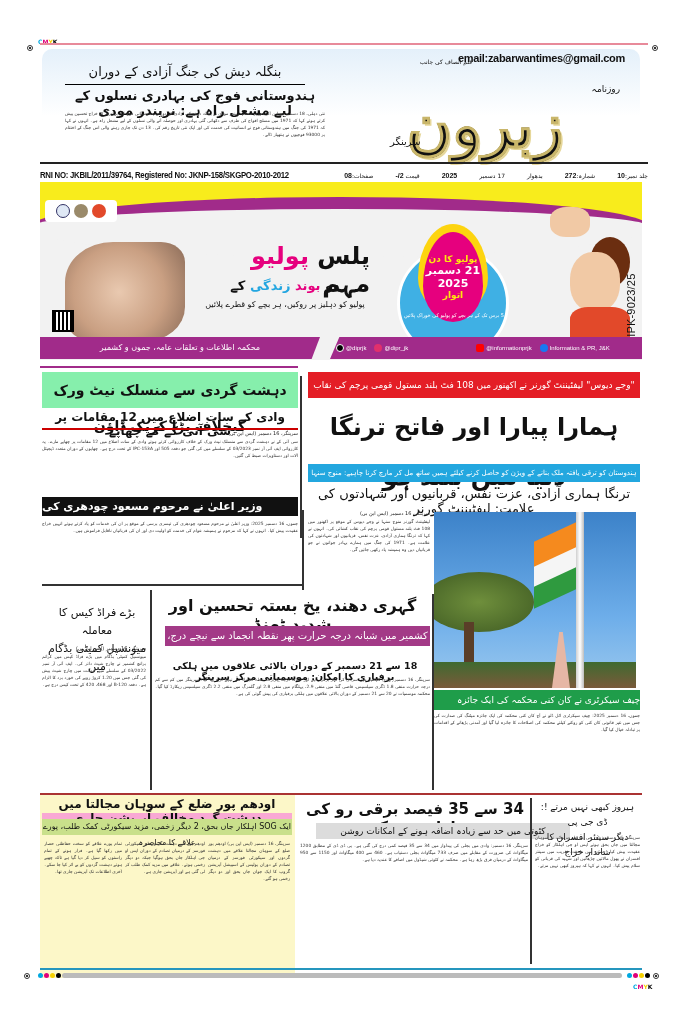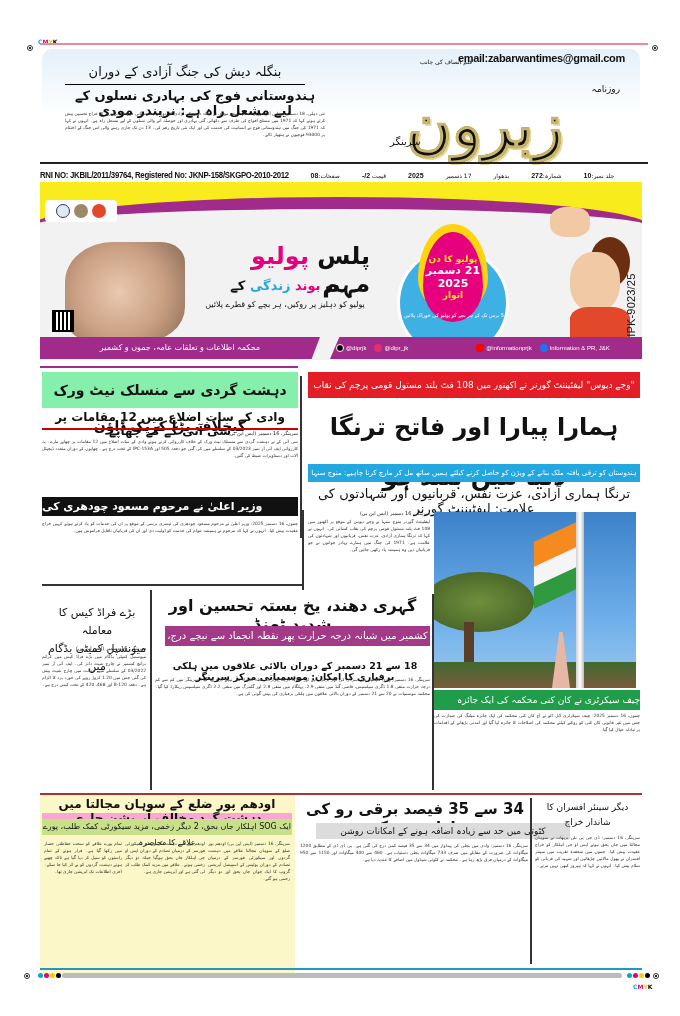--- a/index.html
+++ b/index.html
@@ -14,21 +14,21 @@
   .email { right: 55px; top: 52px; font-family: "Liberation Sans", sans-serif; font-size: 11px; font-weight: bold; letter-spacing: -0.3px; }
   .motto { left: 420px; top: 58px; font-size: 6px; }
   .rozname { right: 60px; top: 84px; font-size: 9px; }
   .logo { left: 335px; top: 80px; width: 300px; height: 92px; font-family: "DejaVu Serif", serif; font-size: 62px; font-weight: bold; color: #111; -webkit-text-stroke: 1px #c9b66a; text-shadow: 0 0 0 #000, 2px 2px 0 #e6d79a; text-align: center; line-height: 92px; direction: rtl; }
   .logo-small { left: 390px; top: 92px; font-size: 10px; margin-top: 44px; }
   .lead-kicker { left: 65px; top: 64px; width: 240px; text-align: center; font-size: 13px; }
   .lead-rule { left: 65px; top: 84px; width: 240px; height: 1px; background: #000; }
   .lead-head { left: 65px; top: 88px; width: 260px; text-align: center; font-size: 13px; font-weight: bold; }
   .lead-body { left: 65px; top: 110px; width: 260px; font-size: 4.5px; line-height: 7.2px; color: #333; }
   .headline-rule { left: 40px; top: 162px; width: 608px; height: 1.5px; background: #222; }
-  .infobar { left: 40px; top: 168px; width: 608px; height: 14px; display: flex; align-items: center; justify-content: flex-start; font-size: 7px; }
+  .infobar { left: 40px; top: 168px; width: 608px; height: 14px; display: flex; align-items: center; justify-content: space-between; font-size: 7px; }
   .infobar .rni { font-family: "Liberation Sans", sans-serif; font-weight: bold; font-size: 8.5px; letter-spacing: -0.3px; transform: scaleX(0.92); transform-origin: left; }
   .infobar .meta { display: flex; gap: 22px; direction: rtl; font-size: 6px; }
   .infobar .meta b { font-family: "Liberation Sans", sans-serif; font-size: 7px; }
 
   
   .ad { left: 40px; top: 182px; width: 602px; height: 178px; background: #f2f2f2; overflow: hidden; }
   .ad-yellow { left: 0; top: 0; width: 602px; height: 40px; background: #f8ec1c; }
   .ad-wave { left: -10px; top: 15px; width: 620px; height: 60px; border-radius: 50%; border-top: 12px solid #a12b8a; background: #f2f2f2; }
   .ad-logos { left: 5px; top: 18px; width: 72px; height: 22px; background: #fff; border-radius: 4px; display: flex; gap: 4px; align-items: center; justify-content: center; }
   .ad-logos span { width: 14px; height: 14px; border-radius: 50%; }
@@ -239,20 +239,21 @@
 <div class="abs body-text" style="left:208px;top:840px;width:82px;height:124px;overflow:hidden;">سرینگر، 16 دسمبر (ایس این بی) اودھم پور ضلع کے سوہان مجالتا علاقے میں دہشت گردوں اور سیکورٹی فورسز کے درمیان تصادم کے دوران پولیس کے اسپیشل آپریشن گروپ کا ایک جوان جاں بحق اور دو دیگر زخمی ہو گئے۔</div>
 <div class="abs body-text" style="left:125px;top:840px;width:80px;height:124px;overflow:hidden;">اودھم پور میں دہشت گردوں اور سیکورٹی فورسز کے درمیان تصادم کے دوران ایس او جی اہلکار جاں بحق ہوگیا جبکہ دو دیگر زخمی ہوئے۔ علاقے میں مزید کمک طلب کر لی گئی ہے اور آپریشن جاری ہے۔</div>
 <div class="abs body-text" style="left:44px;top:840px;width:78px;height:124px;overflow:hidden;">تمام پورے علاقے کو سخت حفاظتی حصار میں رکھا گیا ہے۔ فرار ہونے کے تمام راستوں کو سیل کر دیا گیا ہے تاکہ چھپے ہوئے دہشت گردوں کو بے اثر کیا جا سکے۔ آخری اطلاعات تک آپریشن جاری تھا۔</div>
 
 <div class="abs pw-head rtl" style="text-align:center">34 سے 35 فیصد برقی رو کی پیداوار میں کمی</div>
 <div class="abs gray-strip rtl" style="text-align:center">کٹوتی میں حد سے زیادہ اضافہ ہونے کے امکانات روشن</div>
 <div class="abs body-text" style="left:300px;top:842px;width:228px;height:122px;overflow:hidden;">سرینگر، 16 دسمبر: وادی میں بجلی کی پیداوار میں 34 سے 35 فیصد کمی درج کی گئی ہے۔ پی ڈی ڈی کے مطابق 1200 میگاواٹ کی ضرورت کے مقابلے میں صرف 733 میگاواٹ بجلی دستیاب ہے۔ 460 سے 400 میگاواٹ اور 1150 سے 950 میگاواٹ کے درمیان فرق بڑھ رہا ہے۔ محکمہ نے کٹوتی شیڈول میں اضافے کا عندیہ دیا ہے۔</div>
 <div class="abs vline" style="left:530px;top:798px;height:166px;"></div>
 
 <div class="abs hero-head rtl" style="text-align:center">
+  <div>ہیروز کبھی نہیں مرتے !: ڈی جی پی</div>
   <div>دیگر سینئر افسران کا شاندار خراج</div>
 </div>
 <div class="abs body-text" style="left:535px;top:834px;width:105px;height:130px;overflow:hidden;">سرینگر، 16 دسمبر: ڈی جی پی نلن پربھات نے سوہان مجالتا میں جاں بحق ہوئے ایس او جی اہلکار کو خراج عقیدت پیش کیا۔ جموں میں منعقدہ تقریب میں سینئر افسران نے پھول مالائیں چڑھائیں اور شہید کی قربانی کو سلام پیش کیا۔ انہوں نے کہا کہ ہیروز کبھی نہیں مرتے۔</div>
 
 <div class="abs footer-blue"></div>
 <div class="abs reg" style="left:24px;top:973px;"></div>
 <div class="abs dots" style="left:38px;top:973px;">
   <span style="background:#00a8e0"></span>
     <span style="background:#e0007a"></span>
     <span style="background:#f5d000"></span>

